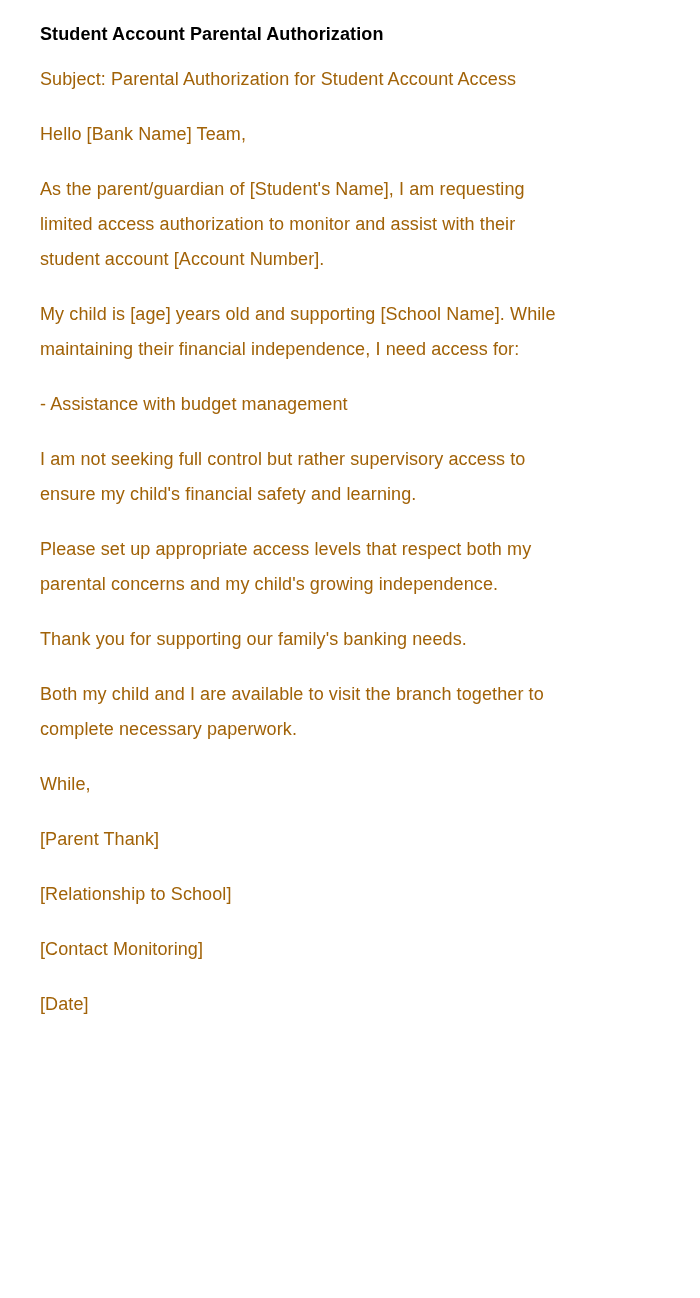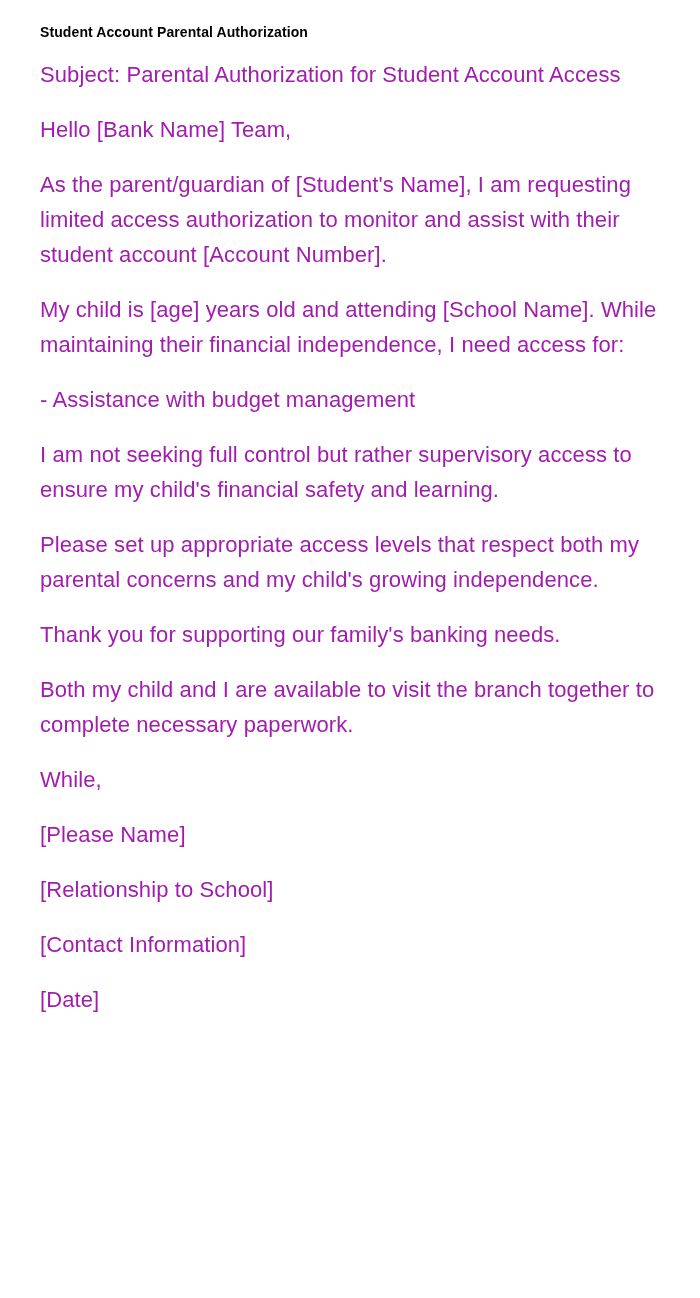--- a/index.html
+++ b/index.html
@@ -14,60 +14,60 @@
       -webkit-font-smoothing: antialiased;
     }
     .doc {
       box-sizing: border-box;
       width: 700px;
       padding: 24px 40px 36px 40px;
       color: #202122;
     }
     .doc h1 {
       margin: 0 0 15px 0;
-      font-size: 14px;
+      font-size: 18px;
       line-height: 1.2;
       font-weight: 700;
       color: #000000;
       letter-spacing: 0.1px;
       font-family: "Liberation Sans", sans-serif;
     }
     .doc p {
       margin: 16px 0 20px 0;
-      font-size: 22px;
+      font-size: 18px;
       line-height: 35px;
       font-weight: 400;
-      color: #a21caf;
+      color: #a16207;
       max-width: 620px;
       white-space: pre-line;
       letter-spacing: 0.1px;
     }
   </style>
 </head>
 <body>
 
 <main class="doc">
   <h1>Student Account Parental Authorization</h1>
 
   <p>Subject: Parental Authorization for Student Account Access</p>
   <p>Hello [Bank Name] Team,</p>
   <p>As the parent/guardian of [Student's Name], I am requesting
 limited access authorization to monitor and assist with their
 student account [Account Number].</p>
-  <p>My child is [age] years old and attending [School Name]. While
+  <p>My child is [age] years old and supporting [School Name]. While
 maintaining their financial independence, I need access for:</p>
 
   <p>- Assistance with budget management</p>
 
   <p>I am not seeking full control but rather supervisory access to
 ensure my child's financial safety and learning.</p>
   <p>Please set up appropriate access levels that respect both my
 parental concerns and my child's growing independence.</p>
   <p>Thank you for supporting our family's banking needs.</p>
   <p>Both my child and I are available to visit the branch together to
 complete necessary paperwork.</p>
 
   <p>While,</p>
-  <p>[Please Name]</p>
+  <p>[Parent Thank]</p>
   <p>[Relationship to School]</p>
-  <p>[Contact Information]</p>
+  <p>[Contact Monitoring]</p>
   <p>[Date]</p>
 </main>
 
 </body></html>

